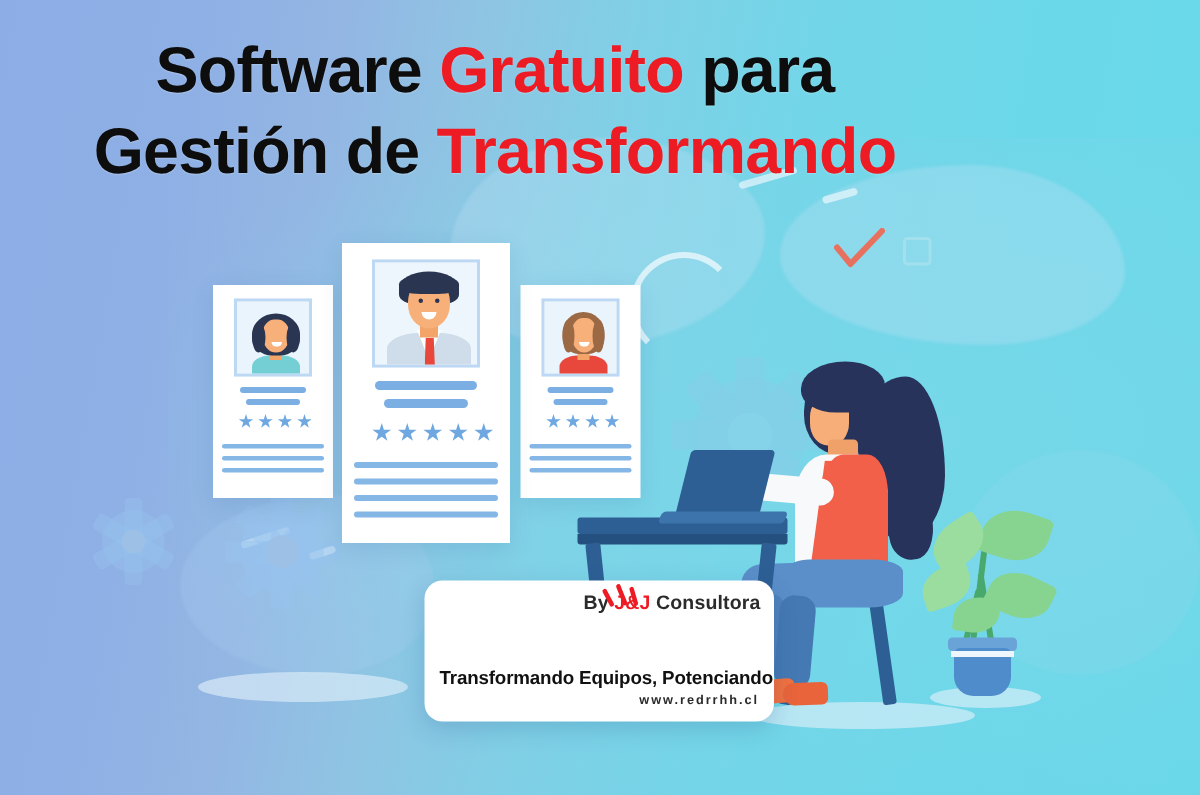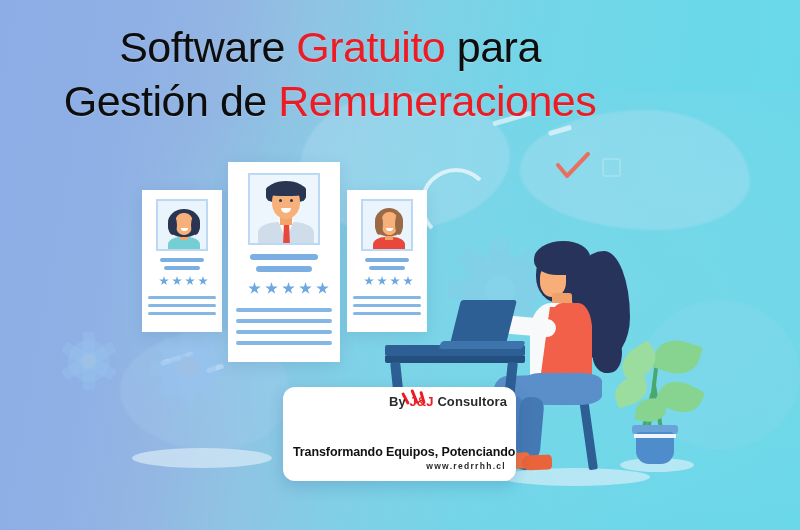--- a/index.html
+++ b/index.html
@@ -181,21 +181,21 @@
 
   .floor-shadow {
     position:absolute; background:rgba(226,241,250,.62);
     border-radius:50%;
   }
 
   
   .headline {
     position:absolute; left:0; top:20px; width:660px;
     text-align:center;
-    font-weight:normal;
+    font-weight:bold;
     font-size:43px;
     line-height:54px;
     letter-spacing:-0.5px;
     color:#0d0d0d;
     text-shadow:0 1px 1px rgba(255,255,255,.25);
   }
   .headline .hl { color:#ed1c24; }
   .headline .l2 { display:block; }
 
   
@@ -515,21 +515,21 @@
       <path d="M2 13 L11 24 L32 2" fill="none" stroke="#e8705f" stroke-width="4" stroke-linecap="round" stroke-linejoin="round"></path>
     </svg>
   </div>
   <div class="checkbox-ghost"></div>
 
   <div class="headline">
     <span>
       <span>Software </span><span class="hl">Gratuito</span><span> para</span>
     </span>
     <span class="l2">
-      <span>Gestión de </span><span class="hl">Remuneraciones</span>
+      <span>Gestión de </span><span class="hl">Transformando</span>
     </span>
   </div>
 
   <div class="logo-card">
     <div class="logo-by">
       <span>By </span><span class="jj">J&amp;J</span><span> Consultora</span>
     </div>
 
 
     <div class="spark" style="left:116px; top:10px; width:13px; transform:rotate(62deg);"></div>

